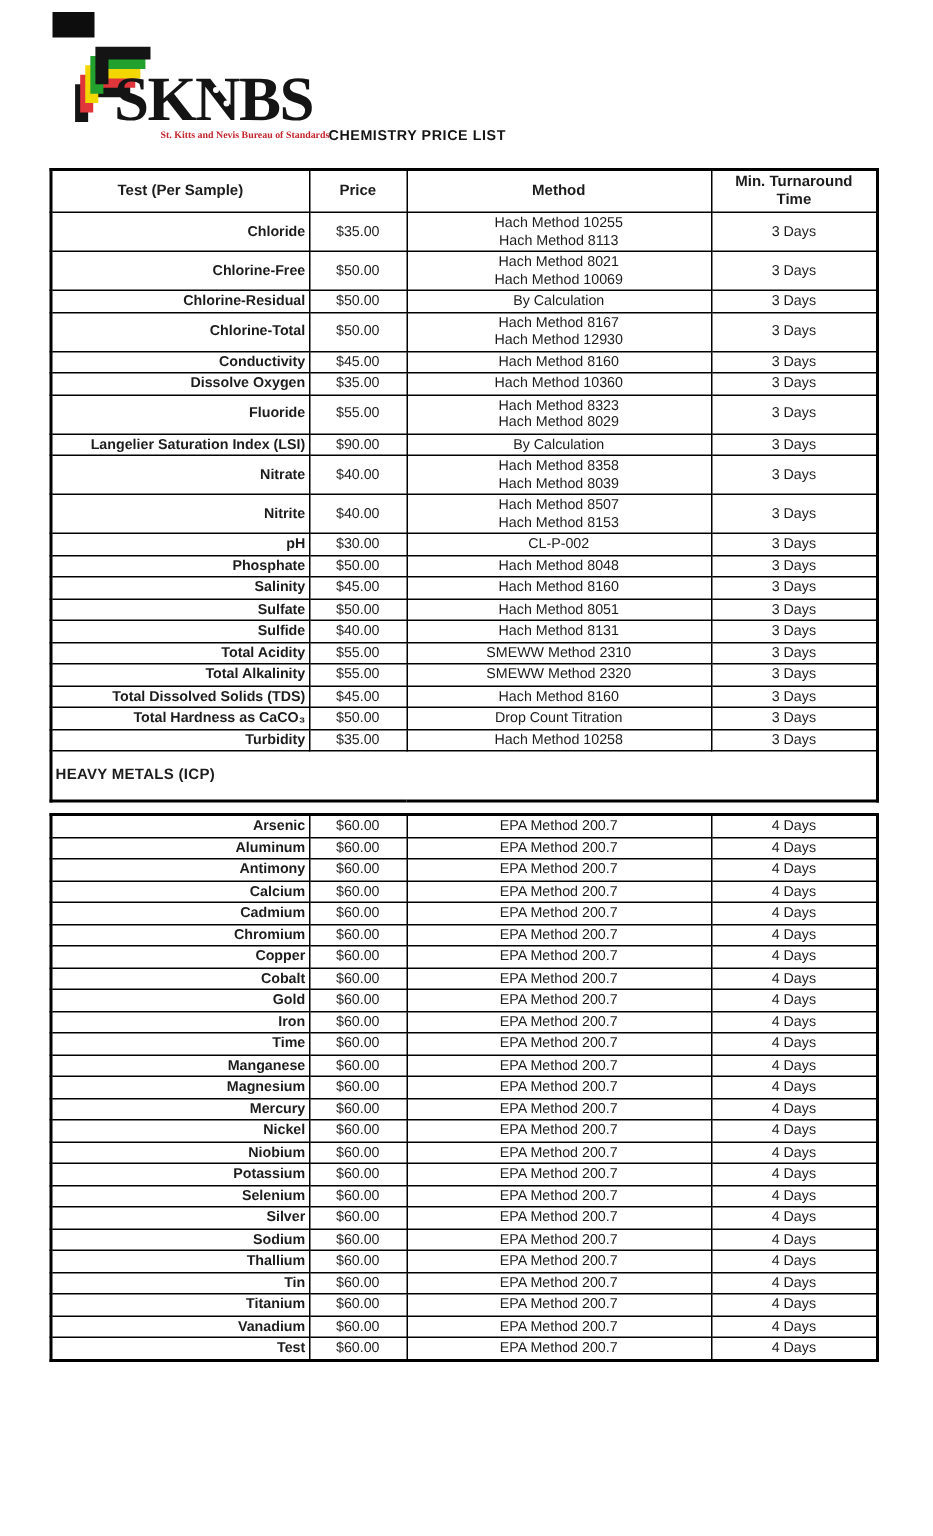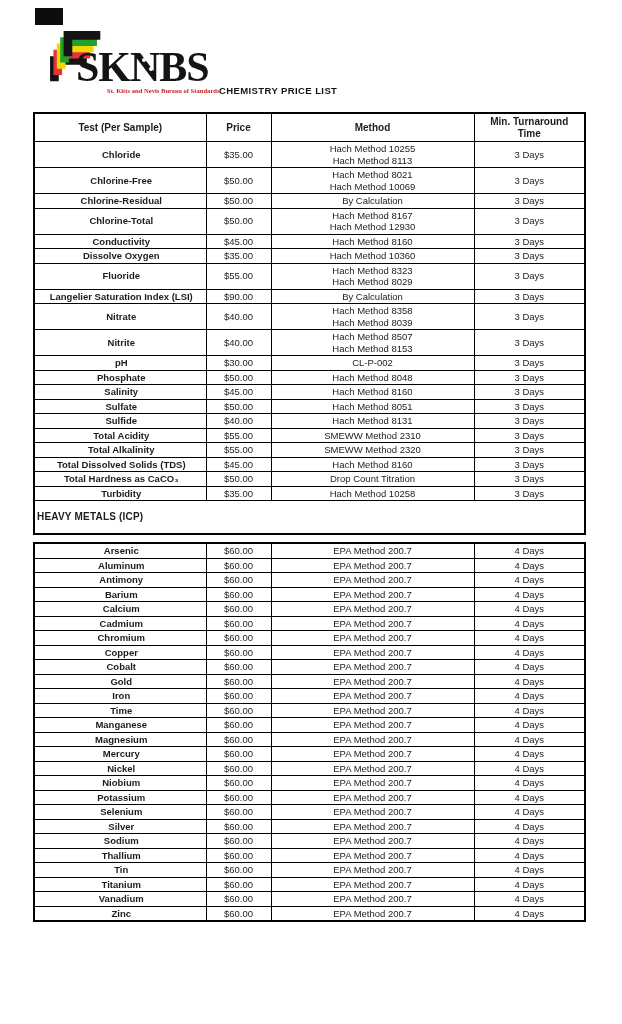--- a/index.html
+++ b/index.html
@@ -61,21 +61,21 @@
     font-size: 9.5px;
     line-height: 11.5px;
     padding: 1px 2px;
     vertical-align: middle;
     color: #1c1c1c;
   }
   .price-table th {
     font-size: 10px; font-weight: bold; text-align: center;
     padding: 2px 4px;
   }
-  td.test { font-weight: bold; text-align: center; padding-left: 4px; }
+  td.test { font-weight: bold; text-align: right; padding-left: 4px; }
   td.c { text-align: center; }
   tr.section-row td {
     height: 30px; text-align: left; font-weight: bold;
     font-size: 10px; letter-spacing: 0.2px;
   }
 </style>
 </head>
 <body>
 
 <div class="page">
@@ -316,28 +316,20 @@
           </tr>
           <tr>
             <td class="test">Antimony</td>
             <td class="c">$60.00</td>
             <td class="c">
               <div>EPA Method 200.7</div>
             </td>
             <td class="c">4 Days</td>
           </tr>
           <tr>
-            <td class="test">Barium</td>
-            <td class="c">$60.00</td>
-            <td class="c">
-              <div>EPA Method 200.7</div>
-            </td>
-            <td class="c">4 Days</td>
-          </tr>
-          <tr>
             <td class="test">Calcium</td>
             <td class="c">$60.00</td>
             <td class="c">
               <div>EPA Method 200.7</div>
             </td>
             <td class="c">4 Days</td>
           </tr>
           <tr>
             <td class="test">Cadmium</td>
             <td class="c">$60.00</td>
@@ -492,21 +484,21 @@
           </tr>
           <tr>
             <td class="test">Vanadium</td>
             <td class="c">$60.00</td>
             <td class="c">
               <div>EPA Method 200.7</div>
             </td>
             <td class="c">4 Days</td>
           </tr>
           <tr>
-            <td class="test">Zinc</td>
+            <td class="test">Test</td>
             <td class="c">$60.00</td>
             <td class="c">
               <div>EPA Method 200.7</div>
             </td>
             <td class="c">4 Days</td>
           </tr>
         </tbody>
     </table>
 
   </div>

